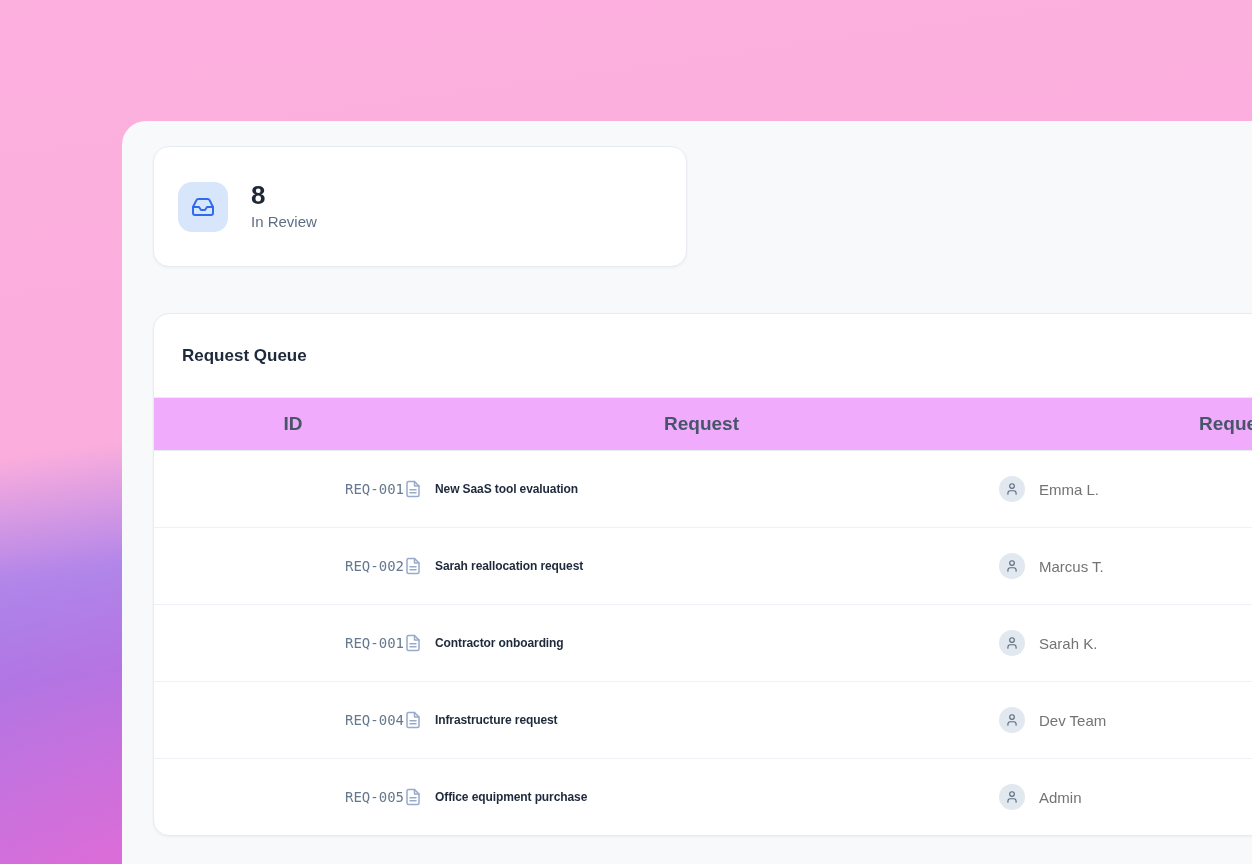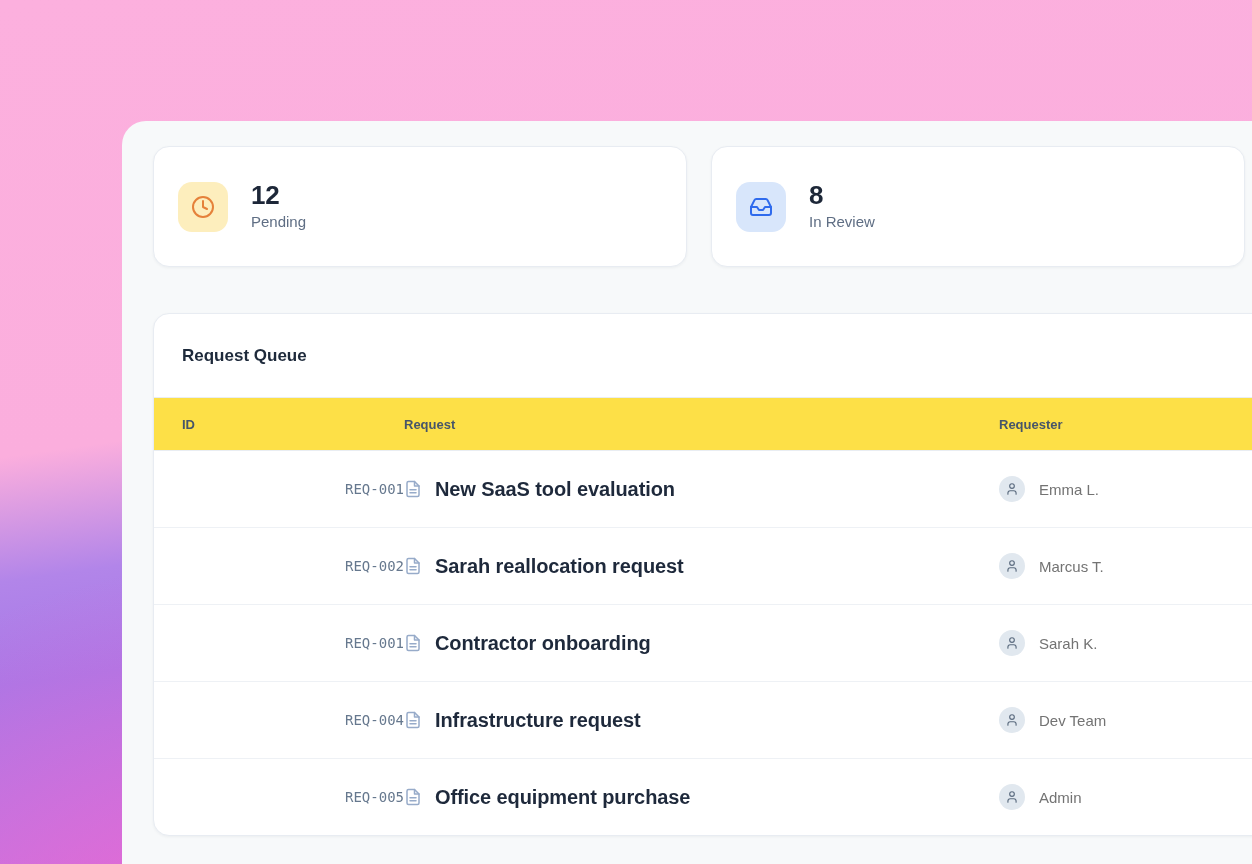--- a/index.html
+++ b/index.html
@@ -57,70 +57,58 @@
     overflow: hidden;
   }
   .table-title {
     font-size: 17px; font-weight: 700; color: #1e2a3b;
     padding: 30px 28px 29px 28px;
     line-height: 24px;
   }
   table { border-collapse: collapse; width: 100%; table-layout: fixed; }
   col.c1 { width: 250px; } col.c2 { width: 595px; } col.c3 { width: auto; }
   thead th {
-    background: #fde047;
+    background: #f0abfc;
     border-top: 1px solid #e9edf2;
     border-bottom: 1px solid #e9edf2;
     height: 52px;
-    text-align: left;
-    font-size: 13px; font-weight: 600; color: #475569;
+    text-align: center;
+    font-size: 19px; font-weight: 600; color: #475569;
     padding: 0;
   }
   thead th.h1 { padding-left: 28px; }
   tbody td { height: 76px; border-bottom: 1px solid #eef1f5; padding: 0; }
   tbody tr:last-child td { border-bottom: none; }
   td.cell-id {
     padding-left: 28px;
     font-family: "DejaVu Sans Mono", "Liberation Mono", monospace;
     font-size: 14px; color: #66788e; text-align: right;
   }
   .req-wrap { display: flex; align-items: center; gap: 13px; }
   .req-wrap svg { width: 18px; height: 18px; flex: 0 0 auto; }
-  .req-title { font-size: 20px; font-weight: 600; color: #1e293b; letter-spacing: -0.1px; }
+  .req-title { font-size: 12px; font-weight: 600; color: #1e293b; letter-spacing: -0.1px; }
   .who-wrap { display: flex; align-items: center; gap: 14px; }
   .avatar {
     width: 26px; height: 26px; border-radius: 50%;
     background: #e1e8ef;
     display: flex; align-items: center; justify-content: center;
     flex: 0 0 auto;
   }
   .avatar svg { width: 14px; height: 14px; }
   .who-name { font-size: 15px; color: #737373; }
 </style>
 </head>
 <body>
 
 <div class="bg"></div>
 
 <div class="panel">
 
   <div class="stats-row">
 
-    <div class="stat-card">
-      <div class="stat-icon" style="background: rgb(253, 238, 189); color: rgb(229, 129, 58);">
-        <svg viewBox="0 0 24 24" fill="none" stroke="currentColor" stroke-width="2" stroke-linecap="round" stroke-linejoin="round">
-          <circle cx="12" cy="12" r="10"></circle>
-          <polyline points="12 6 12 12 16 14"></polyline>
-        </svg>
-      </div>
-      <div class="stat-text">
-        <div class="stat-value">12</div>
-        <div class="stat-label">Pending</div>
-      </div>
-    </div>
 
     <div class="stat-card">
       <div class="stat-icon" style="background: rgb(216, 230, 251); color: rgb(47, 107, 237);">
         <svg viewBox="0 0 24 24" fill="none" stroke="currentColor" stroke-width="2" stroke-linecap="round" stroke-linejoin="round">
           <polyline points="22 12 16 12 14 15 10 15 8 12 2 12"></polyline>
           <path d="M5.45 5.11 2 12v6a2 2 0 0 0 2 2h16a2 2 0 0 0 2-2v-6l-3.45-6.89A2 2 0 0 0 16.76 4H7.24a2 2 0 0 0-1.79 1.11z"></path>
         </svg>
       </div>
       <div class="stat-text">
         <div class="stat-value">8</div>

